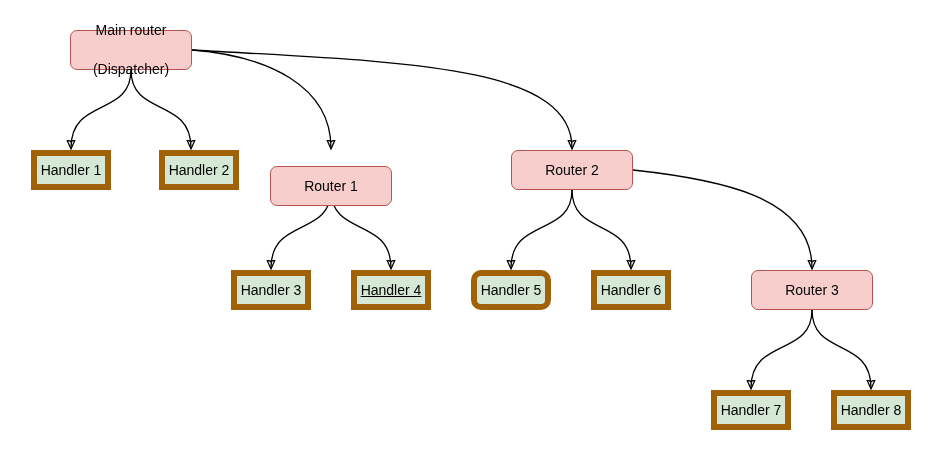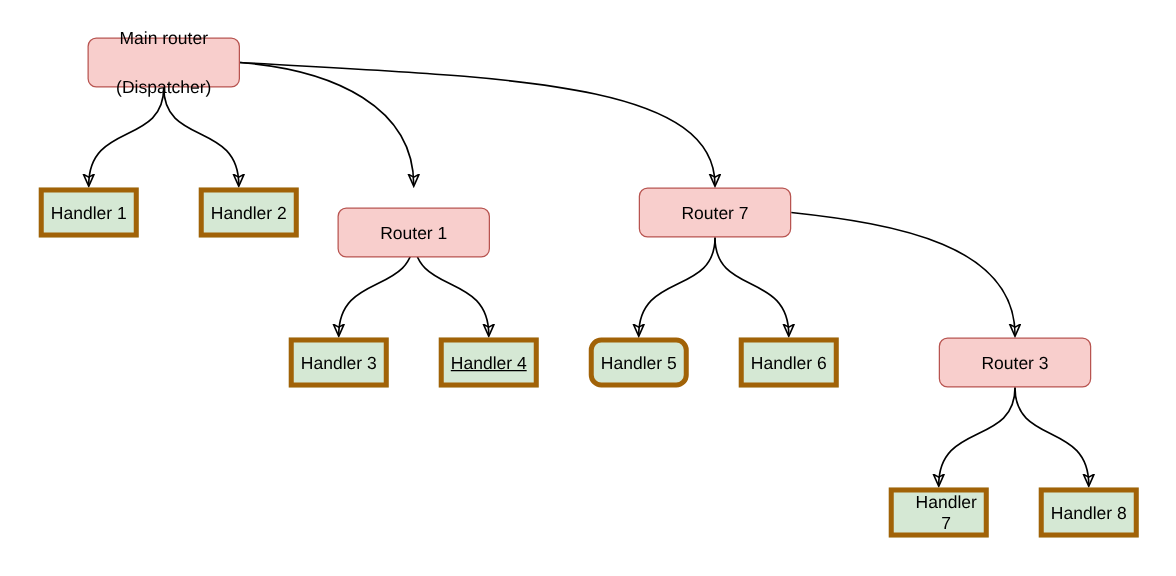--- a/index.html
+++ b/index.html
@@ -35,21 +35,21 @@
   }
   .router {
     background: #f8cecc;
     border: 1px solid #b85450;
     border-radius: 7px;
     width: 122px;
     height: 40px;
   }
   .handler {
     background: #d5e8d4;
-    border: 4px solid #a16207;
+    border: 6px solid #a16207;
     width: 80px;
     height: 40px;
     justify-content: center;
   }
 </style>
 </head>
 <body>
 
 <div class="canvas">
 
@@ -83,21 +83,21 @@
 
   <div class="node handler" style="left:159px; top:150px;">
     <span>Handler 2</span>
   </div>
 
   <div class="node router" style="left:270px; top:166px;">
     <span>Router 1</span>
   </div>
 
   <div class="node router" style="left:511px; top:150px;">
-    <span>Router 7</span>
+    <span>Router 2</span>
   </div>
 
   <div class="node handler" style="left:231px; top:270px;">
     <span>Handler 3</span>
   </div>
 
   <div class="node handler" style="left:351px; top:270px;text-decoration:underline;">
     <span>Handler 4</span>
   </div>
 
@@ -106,21 +106,21 @@
   </div>
 
   <div class="node handler" style="left:591px; top:270px;">
     <span>Handler 6</span>
   </div>
 
   <div class="node router" style="left:751px; top:270px;">
     <span>Router 3</span>
   </div>
 
-  <div class="node handler" style="left:711px; top:390px;padding-left:12px;">
+  <div class="node handler" style="left:711px; top:390px;">
     <span>Handler 7</span>
   </div>
 
   <div class="node handler" style="left:831px; top:390px;">
     <span>Handler 8</span>
   </div>
 
 </div>
 
 </body></html>

